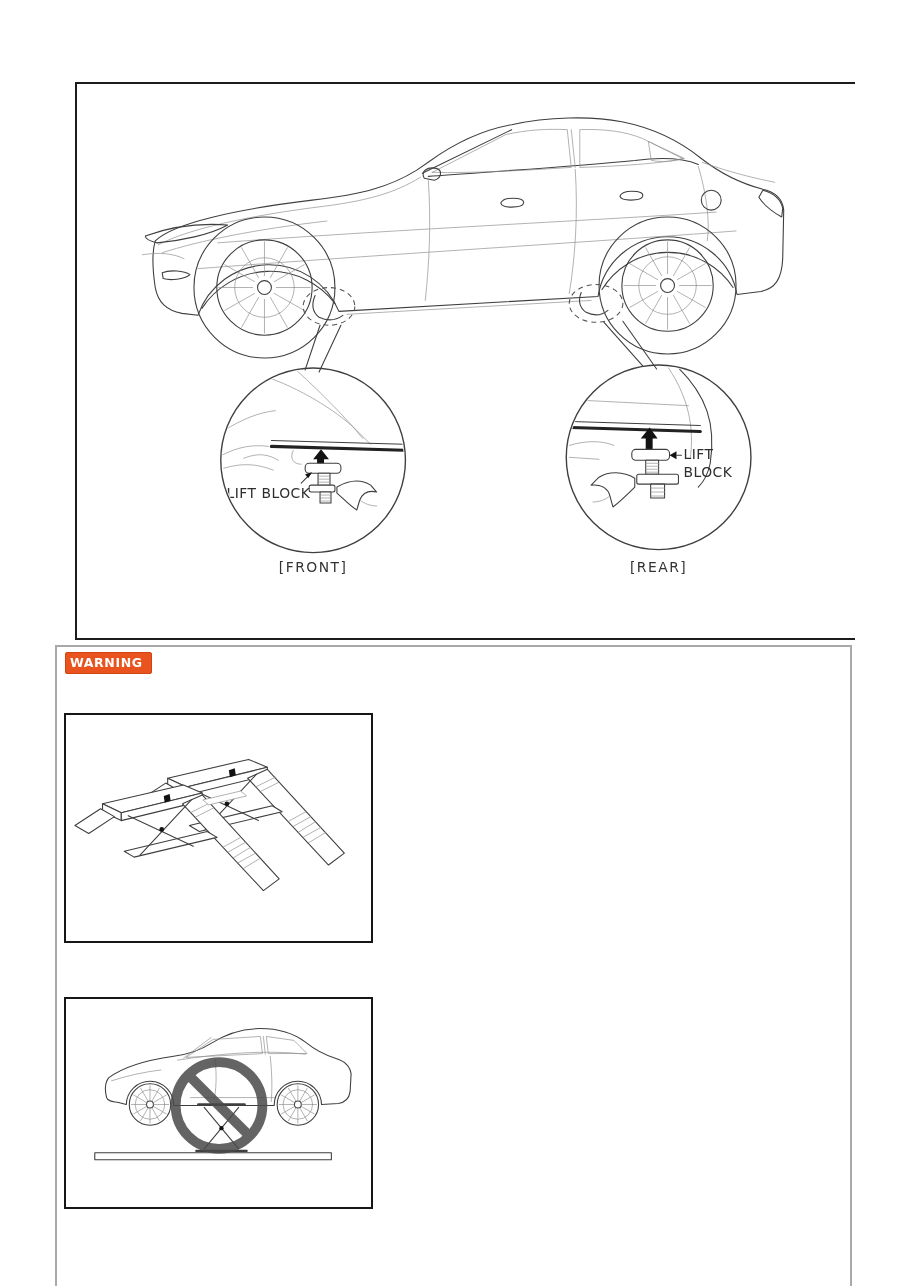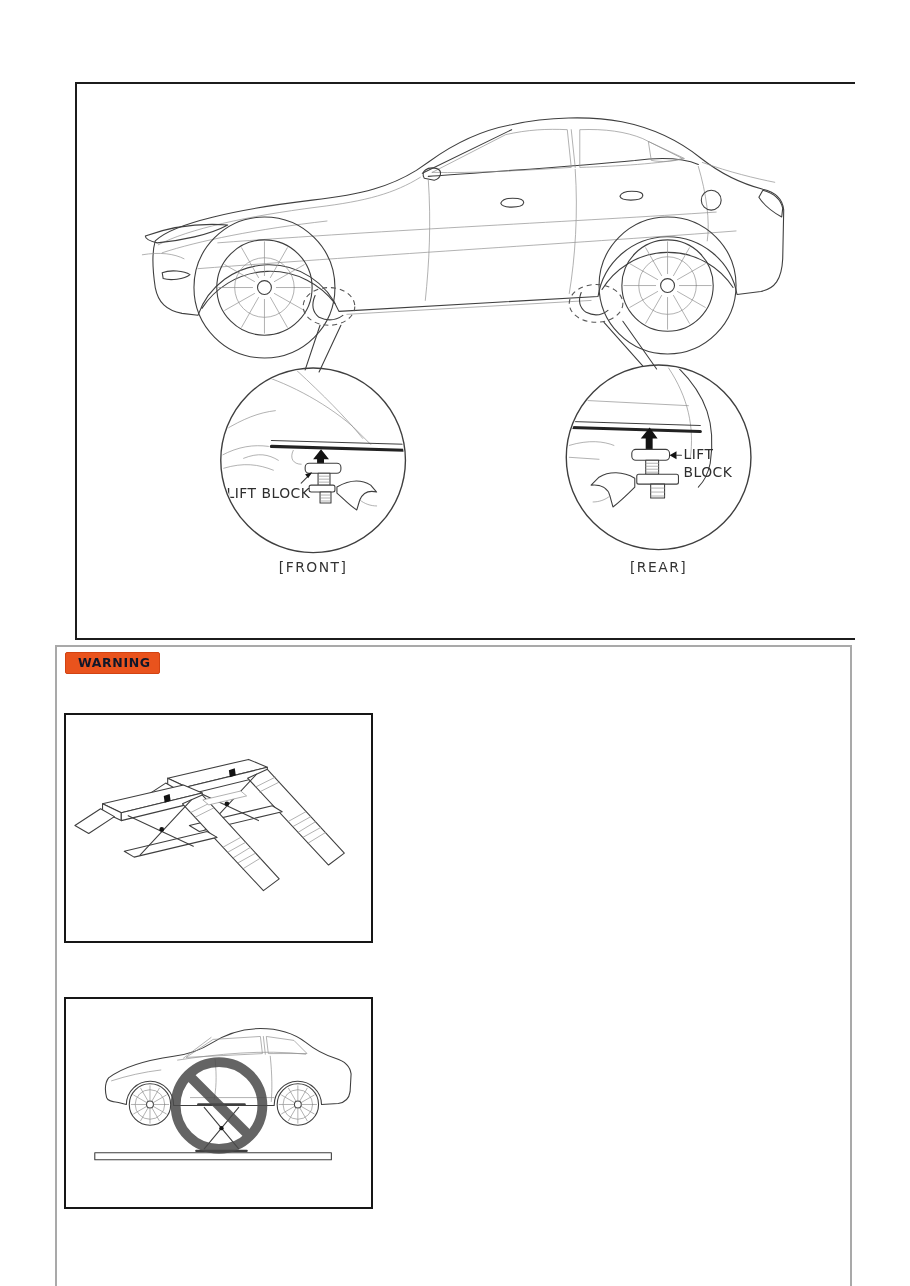--- a/index.html
+++ b/index.html
@@ -15,23 +15,23 @@
   }
   .top-figure-box svg{display:block;width:100%;height:100%;}
   
   .warning-box{
     position:absolute;left:55px;top:645px;width:797px;height:641px;
     border-top:2px solid #a9a9a9;border-left:2px solid #a9a9a9;border-right:2px solid #a9a9a9;
     box-sizing:border-box;background:#fff;
   }
   .warning-badge{
     position:absolute;left:8px;top:5px;
-    background:#e9531d;color:#0f172a;
+    background:#e9531d;color:#ffffff;
     font-size:12.5px;font-weight:bold;letter-spacing:.6px;
-    padding:2px 8px 3px 12px;border-radius:2px;border:1px solid #d24312;
+    padding:2px 8px 3px 4px;border-radius:2px;border:1px solid #d24312;
   }
   .illus-box{
     position:absolute;left:7px;background:#fff;
     border:2px solid #161616;box-sizing:border-box;
   }
   .illus-box svg{display:block;width:100%;height:100%;}
   .illus-lift{top:66px;width:309px;height:230px;}
   .illus-nojack{top:350px;width:309px;height:212px;}
   
   .ln  {stroke:#3f3f3f;stroke-width:1.1;fill:none;stroke-linecap:round;stroke-linejoin:round;}

